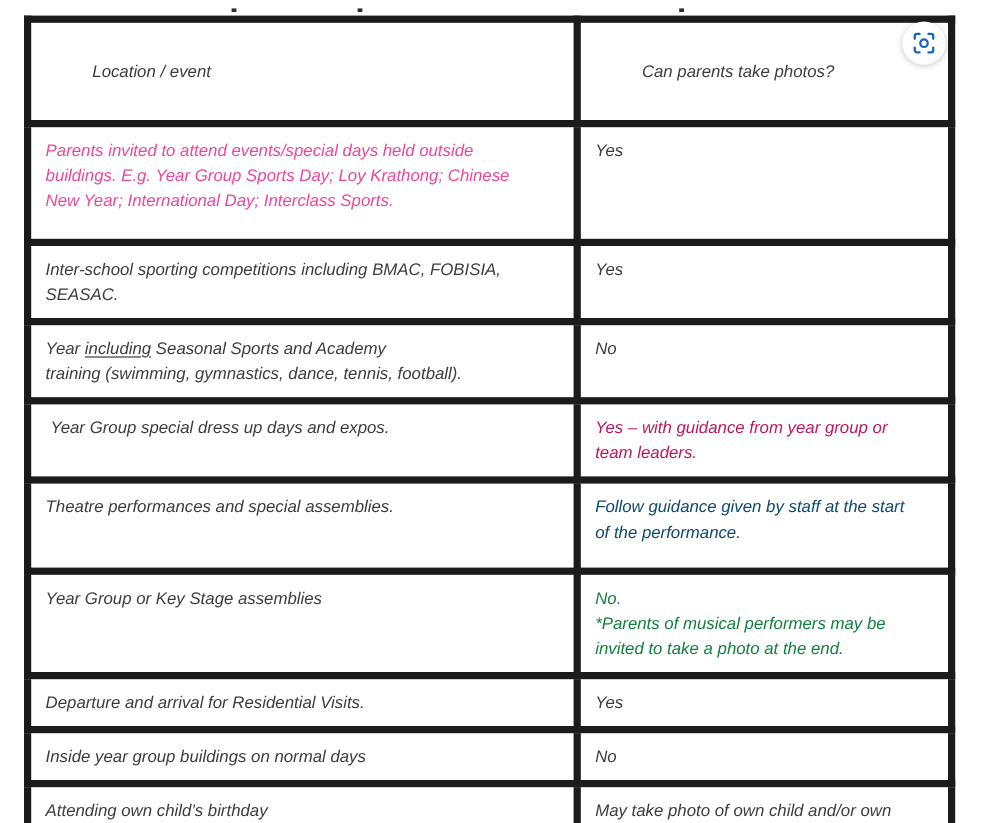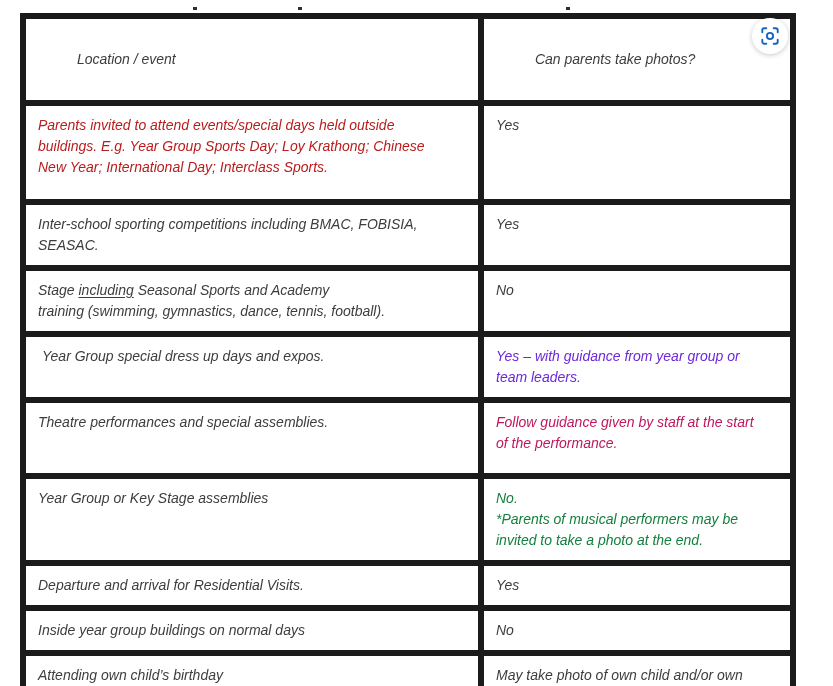--- a/index.html
+++ b/index.html
@@ -107,43 +107,43 @@
         <th style="border-color: rgb(27, 27, 27); color: rgb(61, 61, 61);">
           <span>Location / event</span>
         </th>
         <th style="border-color: rgb(27, 27, 27); color: rgb(61, 61, 61);">
           <span>Can parents take photos?</span>
         </th>
       </tr>
     </thead>
     <tbody>
         <tr>
-          <td style="border-color: rgb(27, 27, 27); color: #b91c1c;"><span>Parents invited to attend events/special days held outside
+          <td style="border-color: rgb(27, 27, 27); color: #ec4899;"><span>Parents invited to attend events/special days held outside
 buildings. E.g. Year Group Sports Day; Loy Krathong; Chinese
 New Year; International Day; Interclass Sports.</span></td>
           <td style="border-color: rgb(27, 27, 27); color: rgb(61, 61, 61);"><span>Yes</span></td>
         </tr>
         <tr>
           <td style="border-color: rgb(27, 27, 27); color: rgb(61, 61, 61);"><span>Inter-school sporting competitions including BMAC, FOBISIA,
 SEASAC.</span></td>
           <td style="border-color: rgb(27, 27, 27); color: rgb(61, 61, 61);"><span>Yes</span></td>
         </tr>
         <tr>
-          <td style="border-color: rgb(27, 27, 27); color: rgb(61, 61, 61);"><span>Stage </span><span class="seg-u">including</span><span> Seasonal Sports and Academy
+          <td style="border-color: rgb(27, 27, 27); color: rgb(61, 61, 61);"><span>Year </span><span class="seg-u">including</span><span> Seasonal Sports and Academy
 training (swimming, gymnastics, dance, tennis, football).</span></td>
           <td style="border-color: rgb(27, 27, 27); color: rgb(61, 61, 61);"><span>No</span></td>
         </tr>
         <tr>
           <td style="border-color: rgb(27, 27, 27); color: rgb(61, 61, 61); padding-left: 16px;"><span>Year Group special dress up days and expos.</span></td>
-          <td style="border-color: rgb(27, 27, 27); color: #6d28d9;"><span>Yes – with guidance from year group or
+          <td style="border-color: rgb(27, 27, 27); color: #be185d;"><span>Yes – with guidance from year group or
 team leaders.</span></td>
         </tr>
         <tr>
           <td style="border-color: rgb(27, 27, 27); color: rgb(61, 61, 61);"><span>Theatre performances and special assemblies.</span></td>
-          <td style="border-color: rgb(27, 27, 27); color: #be185d;"><span>Follow guidance given by staff at the start
+          <td style="border-color: rgb(27, 27, 27); color: #0c4a6e;"><span>Follow guidance given by staff at the start
 of the performance.</span></td>
         </tr>
         <tr>
           <td style="border-color: rgb(27, 27, 27); color: rgb(61, 61, 61);"><span>Year Group or Key Stage assemblies</span></td>
           <td style="border-color: rgb(27, 27, 27); color: #15803d; border-radius: 14px;"><span>No.
 *Parents of musical performers may be
 invited to take a photo at the end.</span></td>
         </tr>
         <tr>
           <td style="border-color: rgb(27, 27, 27); color: rgb(61, 61, 61);"><span>Departure and arrival for Residential Visits.</span></td>

